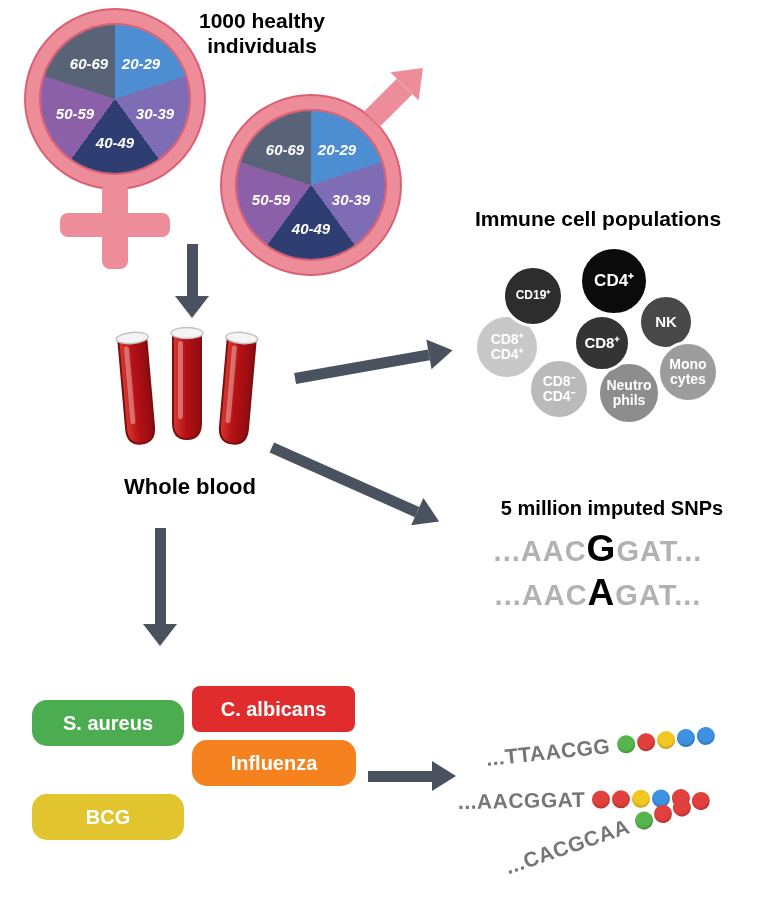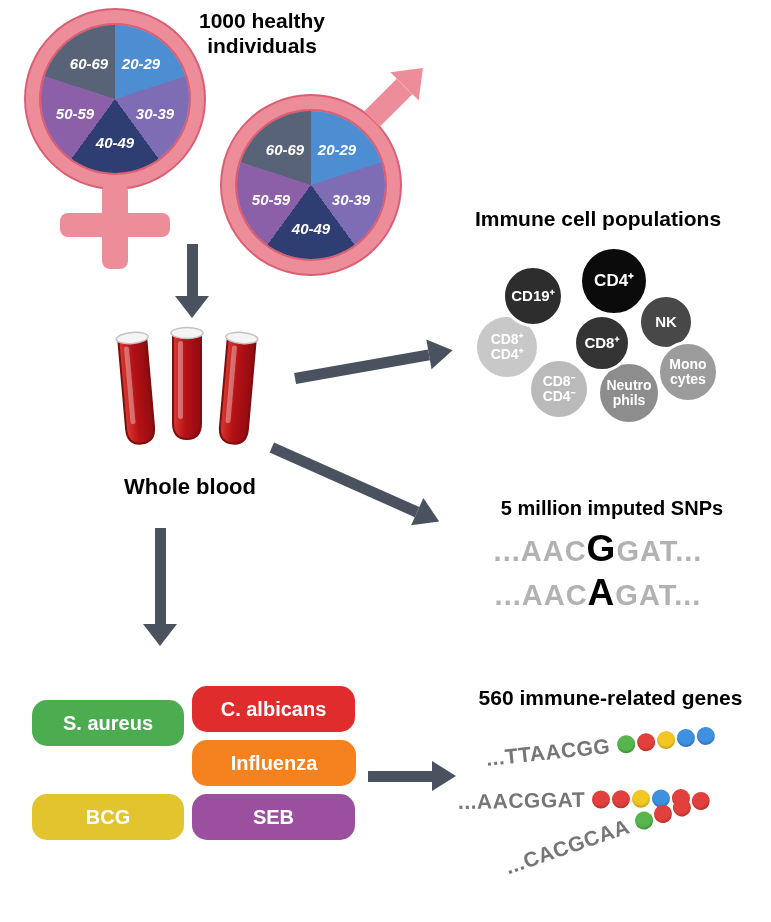--- a/index.html
+++ b/index.html
@@ -39,21 +39,21 @@
   .arrow-d .shaft { width:11px; flex:1; background:#49525e; }
   .arrow-d .head  { width:0; height:0; border-top:22px solid #49525e;
                     border-left:17px solid transparent; border-right:17px solid transparent; }
 
   
   .cell { position:absolute; border-radius:50%; border:3px solid #fff; color:#fff;
           font-weight:bold; display:flex; align-items:center; justify-content:center;
           text-align:center; line-height:1.1; font-size:14px; }
   .cell .lbl { white-space:pre-line; }
   .c-dp     { left:474px; top:314px; width:66px; height:66px; }
-  .c-cd19   { left:502px; top:265px; width:62px; height:62px; font-size:15px; }
+  .c-cd19   { left:502px; top:265px; width:62px; height:62px; font-size:12px; }
   .c-nk     { left:638px; top:294px; width:56px; height:56px; font-size:15px; }
   .c-mono   { left:657px; top:341px; width:62px; height:62px; }
   .c-dn     { left:528px; top:358px; width:62px; height:62px; }
   .c-neutro { left:597px; top:361px; width:64px; height:64px; }
   .c-cd8    { left:573px; top:314px; width:58px; height:58px; font-size:15px; }
   .c-cd4    { left:579px; top:246px; width:70px; height:70px; font-size:17px; }
 
   
   .snp-block { position:absolute; left:448px; top:528px; width:300px; text-align:center; }
   .snp-line { font-size:29px; font-weight:bold; color:#b2b2b2; letter-spacing:1px;
@@ -190,33 +190,31 @@
   <div class="snp-block">
     <div class="snp-line"><span class="pp">...AAC</span><span class="variant">G</span><span class="pp">GAT...</span></div>
     <div class="snp-line"><span class="pp">...AAC</span><span class="variant">A</span><span class="pp">GAT...</span></div>
   </div>
 
   <div class="arrow-d" style="left:143px;top:528px;height:118px;">
     <div class="shaft"></div>
     <div class="head"></div>
   </div>
 
-  <div class="pill p-calb" style="background: rgb(224, 44, 44);">C. albicans</div>
+  <div class="pill p-calb" style="background: rgb(224, 44, 44); border-radius: 8px;">C. albicans</div>
   <div class="pill p-saur" style="background: rgb(76, 173, 80);">S. aureus</div>
   <div class="pill p-infl" style="background: rgb(245, 130, 30);">Influenza</div>
   <div class="pill p-bcg" style="background: rgb(226, 196, 46);">BCG</div>
-  <div class="pill p-seb" style="background: rgb(155, 79, 159);">SEB</div>
 
   <div class="arrow-r" style="left:368px;top:761px;width:88px;">
     <div class="shaft"></div>
     <div class="head"></div>
   </div>
 
   <div class="heading" style="left:458px;top:685px;width:305px;font-size:21px;line-height:25px;">
-    <div>560 immune-related genes</div>
   </div>
   <div class="read" style="left:486px;top:747px;transform:rotate(-6deg);">
     <span>...TTAACGG</span>
     <span class="read-dots">
         <span class="dot" style="background: rgb(86, 181, 77);"></span>
         <span class="dot" style="background: rgb(226, 64, 60);"></span>
         <span class="dot" style="background: rgb(242, 199, 34);"></span>
         <span class="dot" style="background: rgb(62, 145, 224);"></span>
         <span class="dot" style="background: rgb(62, 145, 224);"></span>
       </span>

